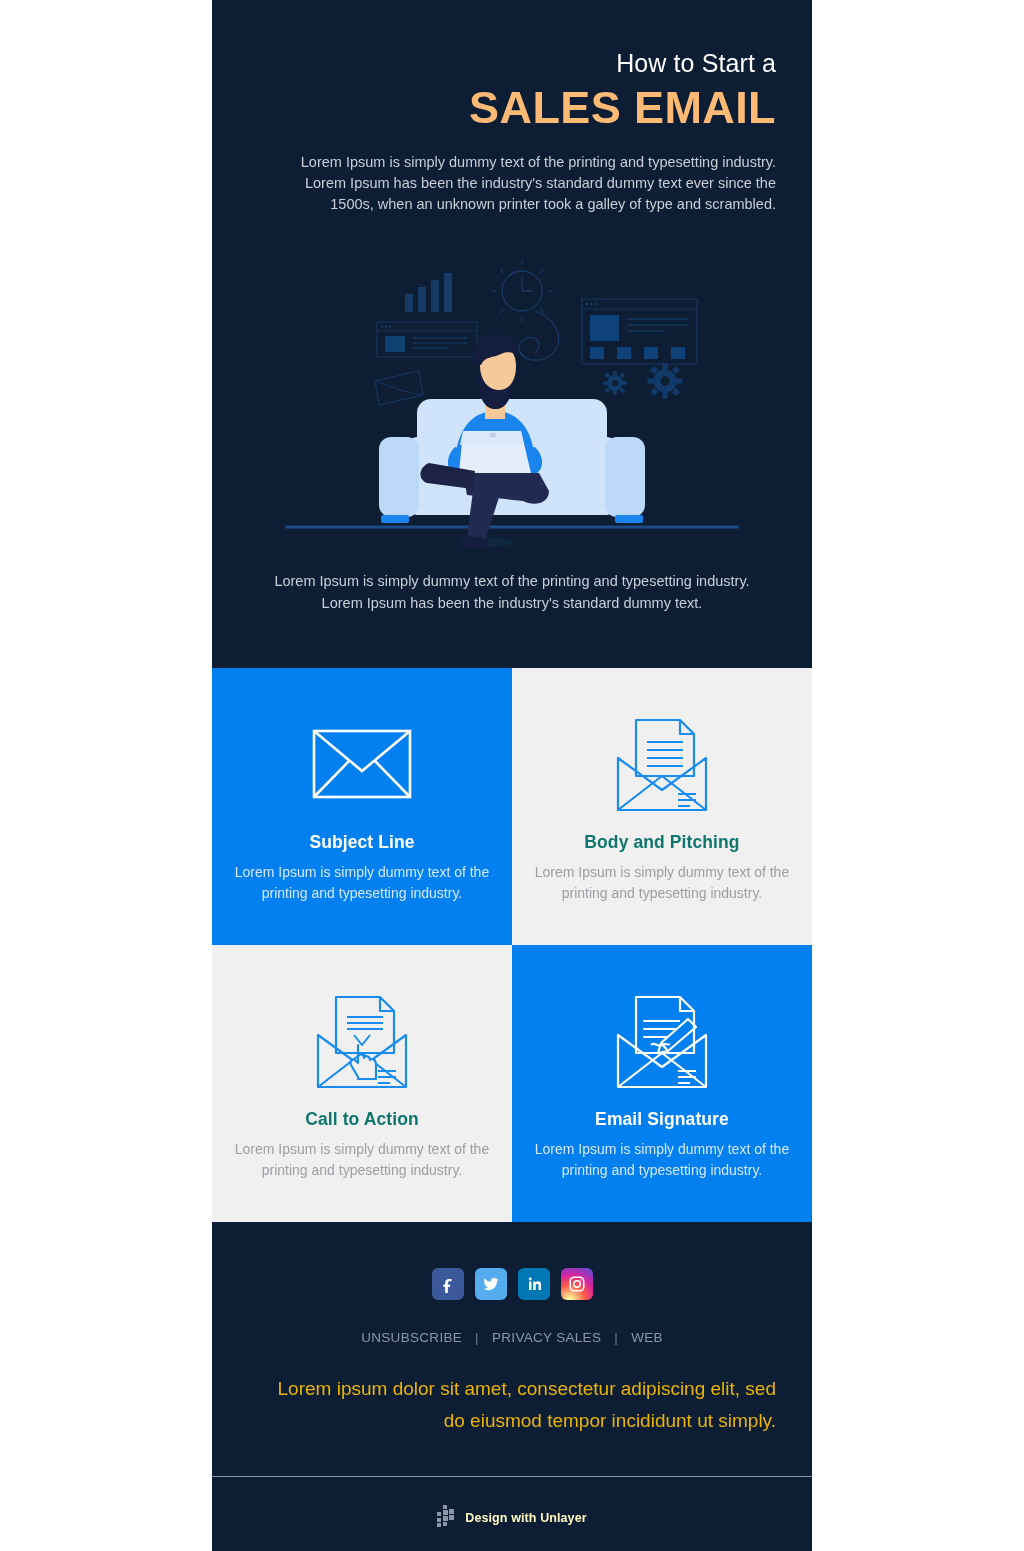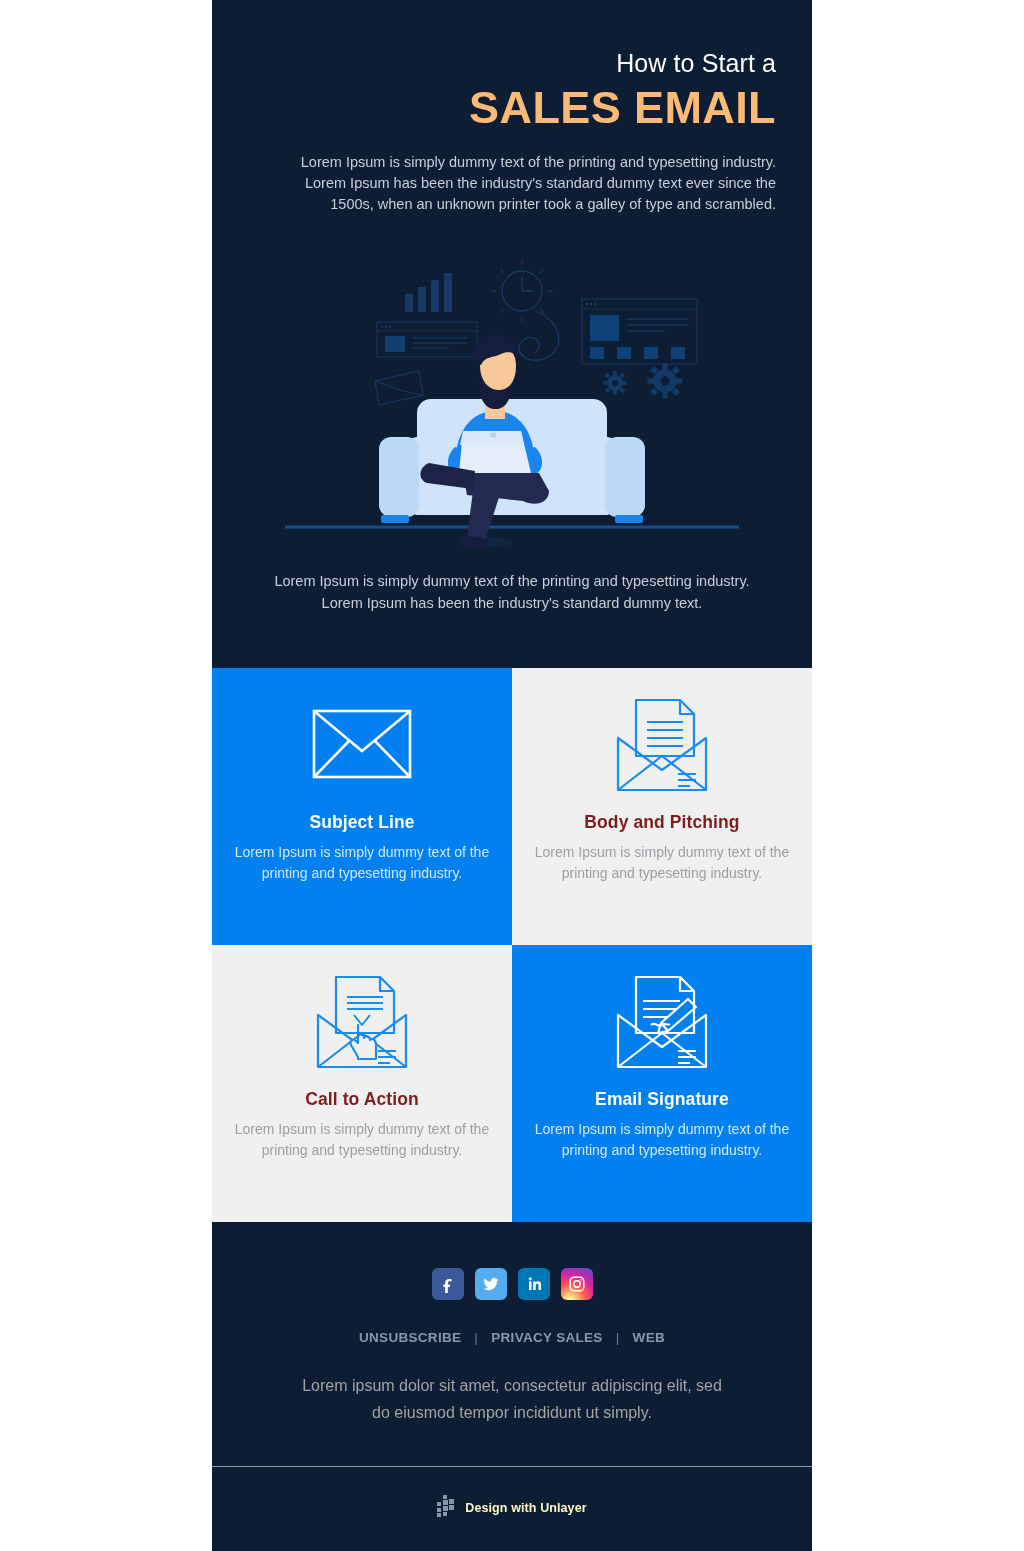--- a/index.html
+++ b/index.html
@@ -64,42 +64,42 @@
     padding: 18px 36px 54px 36px;
   }
 
   
   .grid {
     display: grid;
     grid-template-columns: 1fr 1fr;
     grid-template-rows: 277px 277px;
   }
   .cell {
-    padding: 22px 22px 0 22px;
+    padding: 42px 22px 0 22px;
     text-align: center;
     box-sizing: border-box;
   }
   .cell.blue { background: #0380ef; }
   .cell.light { background: #f0f0f0; }
 
   .cell-icon { height: 108px; display: flex; align-items: center; justify-content: center; }
   .cell-title {
     font-size: 17.5px;
     font-weight: 700;
     margin-top: 14px;
     letter-spacing: 0.1px;
   }
   .cell-text {
     font-size: 14px;
     line-height: 1.5;
     margin-top: 9px;
   }
   .cell.blue .cell-title { color: #ffffff; }
   .cell.blue .cell-text { color: #d6e7fb; }
-  .cell.light .cell-title { color: #7f1d1d; }
+  .cell.light .cell-title { color: #0f766e; }
   .cell.light .cell-text { color: #9b9fa4; }
 
   
   .footer {
     background: #0d1d33;
     text-align: center;
     padding: 46px 36px 40px 36px;
   }
   .social-row {
     display: flex;
@@ -123,29 +123,29 @@
 
   .footer-links {
     margin-top: 30px;
     color: #8b97a7;
     font-size: 13.5px;
     letter-spacing: 0.3px;
   }
   .footer-links a {
     color: #8b97a7;
     text-decoration: none;
-    font-weight: bold;
   }
   .footer-links .sep { padding: 0 9px; color: #6d7a8c; }
 
   .footer-text {
     margin-top: 28px;
-    color: #a3a3a3;
-    font-size: 16px;
+    color: #eab308;
+    font-size: 19px;
     line-height: 1.65;
+    text-align: right;
   }
 
   
   .brandbar {
     background: #0d1d33;
     border-top: 1px solid #8b97a7;
     padding: 28px 0 46px 0;
     display: flex;
     align-items: center;
     justify-content: center;

